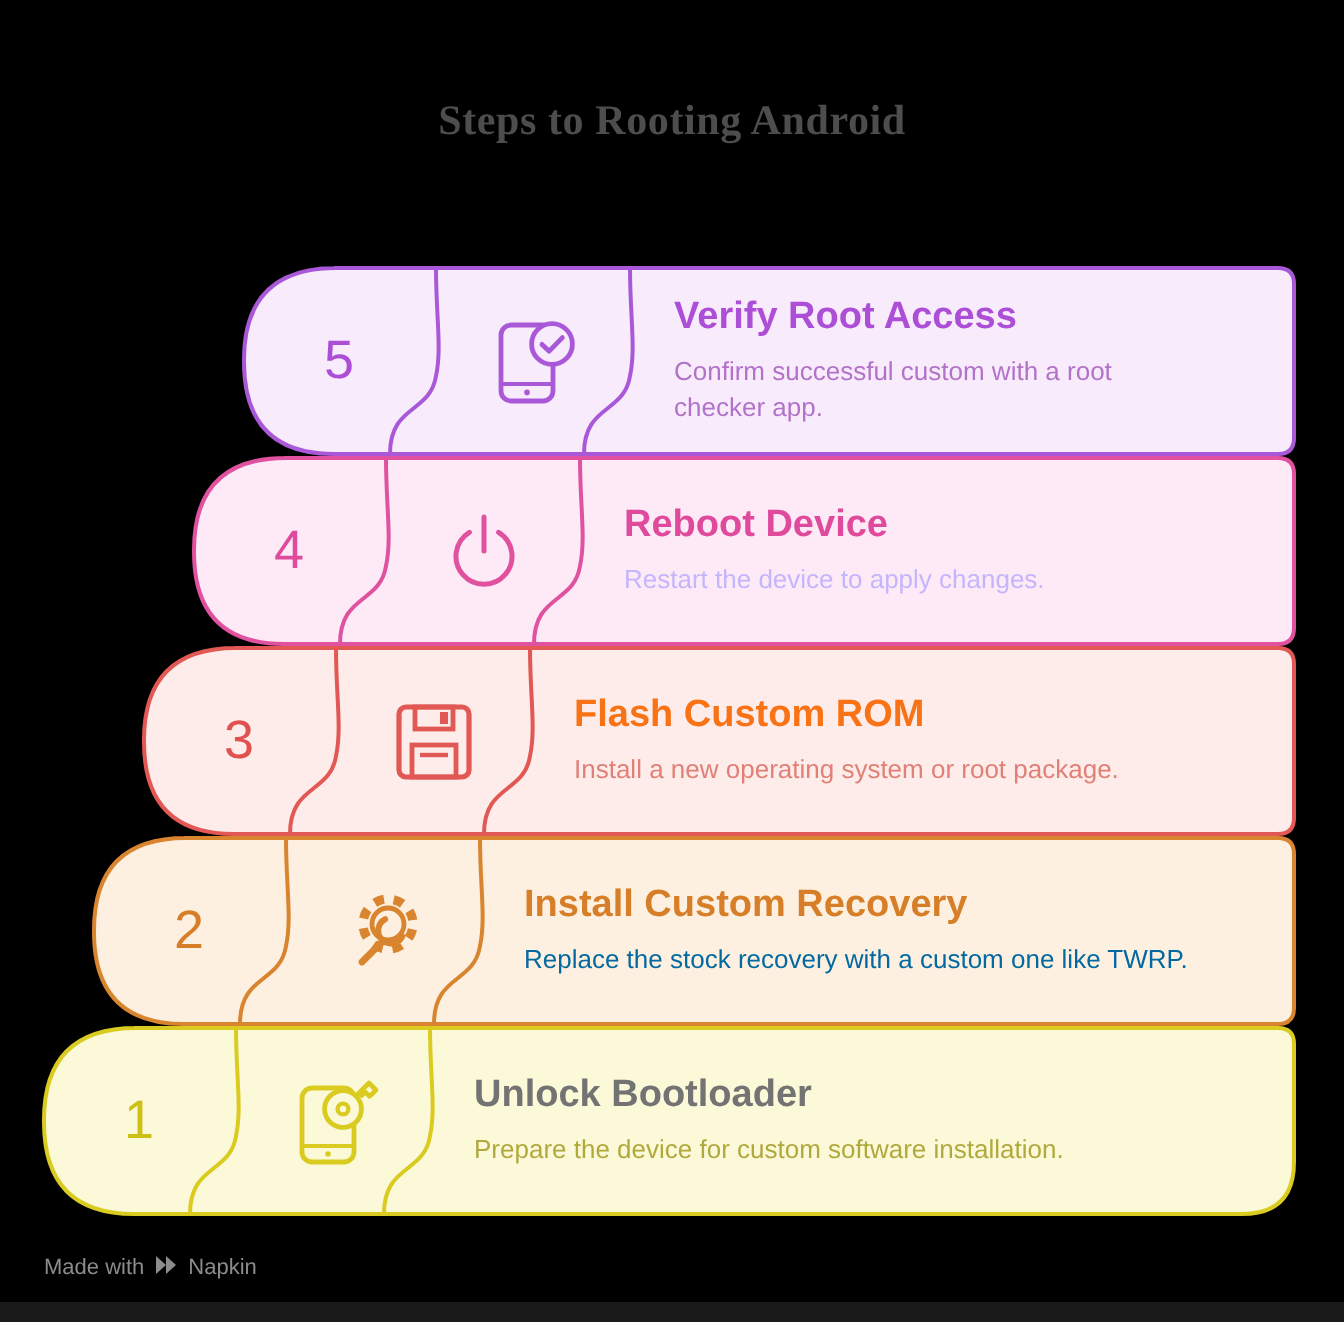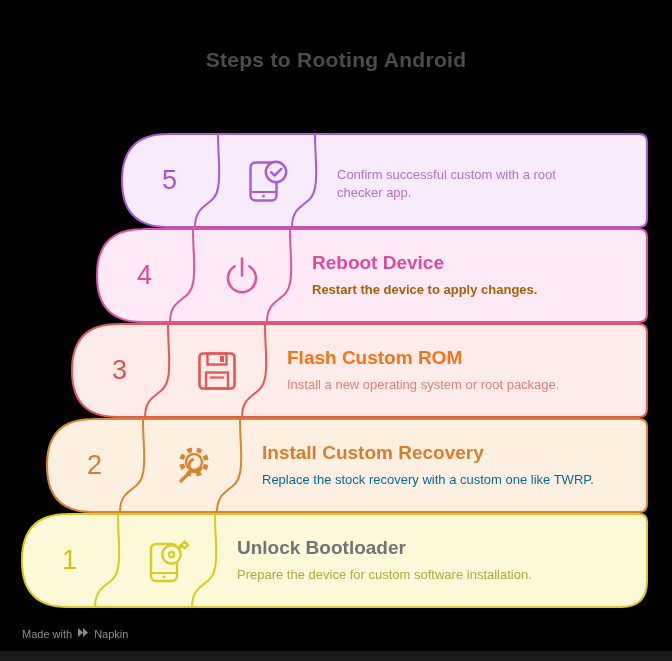--- a/index.html
+++ b/index.html
@@ -18,58 +18,59 @@
   .step-title{font-size:19px;font-weight:700;line-height:1.15;}
   .step-desc{font-size:13px;font-weight:400;line-height:1.38;margin-top:7px;}
   .footer{position:absolute;left:22px;top:627px;display:flex;align-items:center;gap:5px;
           font-size:11px;cursor:pointer;}
   .bottom-strip{position:absolute;left:0;bottom:0;width:672px;height:10px;background:#1a1a1a;}
 </style>
 </head>
 <body>
 
 <div class="canvas">
-  <h1 class="page-title" style="color: rgb(77, 77, 77);">Steps to Rooting Android</h1>
+  <h1 class="page-title" style="color: rgb(77, 77, 77); font-family: Liberation Serif, serif;">Steps to Rooting Android</h1>
   <div id="steps-root">
       <div class="step" style="left: 121px; top: 133px; width: 527px; height: 95px;">
     <svg class="shape" width="527" height="95">
           <path d="M 46 1 H 518 Q 526 1 526 9 V 86 Q 526 94 518 94 H 46 Q 1 94 1 48 V 47 Q 1 1 47 1 Z" fill="#f8ecfc" stroke="#a958d8" stroke-width="2"></path>
           <path d="M 97 1 C 97 26 100 41 97 55 C 94 74 74 69 74 94" fill="none" stroke="#a958d8" stroke-width="2"></path>
           <path d="M 194 1 C 194 26 197 41 194 55 C 191 74 171 69 171 94" fill="none" stroke="#a958d8" stroke-width="2"></path>
         </svg>
     <div class="num" style="color: rgb(172, 78, 214);">5</div>
     <div class="icon">
           <svg viewBox="0 0 48 48" width="48" height="48">
     <rect x="7.5" y="5.5" width="26" height="38" rx="5" fill="none" stroke="#a958d8" stroke-width="2.4"></rect>
     <line x1="8.5" y1="35" x2="33" y2="35" stroke="#a958d8" stroke-width="2"></line>
     <circle cx="20.5" cy="39.2" r="1.4" fill="#a958d8"></circle>
     <circle cx="33" cy="15" r="10.2" fill="#f8ecfc" stroke="#a958d8" stroke-width="2.4"></circle>
     <path d="M28 15.2 L31.6 18.6 L38.2 11.8" fill="none" stroke="#a958d8" stroke-width="2.4" stroke-linecap="round" stroke-linejoin="round"></path>
           </svg>
         </div>
     <div class="text">
+      <div class="step-title" style="color: rgb(172, 78, 214);">Verify Root Access</div>
       <div class="step-desc" style="color: rgb(178, 114, 200); max-width: 258px;">Confirm successful custom with a root checker app.</div>
     </div>
   </div>
       <div class="step" style="left: 96px; top: 228px; width: 552px; height: 95px;">
     <svg class="shape" width="552" height="95">
           <path d="M 46 1 H 543 Q 551 1 551 9 V 86 Q 551 94 543 94 H 46 Q 1 94 1 48 V 47 Q 1 1 47 1 Z" fill="#fdeaf6" stroke="#e0519f" stroke-width="2"></path>
           <path d="M 97 1 C 97 26 100 41 97 55 C 94 74 74 69 74 94" fill="none" stroke="#e0519f" stroke-width="2"></path>
           <path d="M 194 1 C 194 26 197 41 194 55 C 191 74 171 69 171 94" fill="none" stroke="#e0519f" stroke-width="2"></path>
         </svg>
     <div class="num" style="color: rgb(223, 74, 157);">4</div>
     <div class="icon">
           <svg viewBox="0 0 48 48" width="48" height="48">
     <path d="M16.7 14.2 A14 14 0 1 0 31.3 14.2" fill="none" stroke="#e0519f" stroke-width="2.5" stroke-linecap="round"></path>
     <line x1="24" y1="6.5" x2="24" y2="23.5" stroke="#e0519f" stroke-width="2.5" stroke-linecap="round"></line>
           </svg>
         </div>
     <div class="text">
       <div class="step-title" style="color: rgb(223, 74, 157);">Reboot Device</div>
-      <div class="step-desc" style="color: #a16207; font-weight: bold;">Restart the device to apply changes.</div>
+      <div class="step-desc" style="color: #c4b5fd;">Restart the device to apply changes.</div>
     </div>
   </div>
       <div class="step" style="left: 71px; top: 323px; width: 577px; height: 95px;">
     <svg class="shape" width="577" height="95">
           <path d="M 46 1 H 568 Q 576 1 576 9 V 86 Q 576 94 568 94 H 46 Q 1 94 1 48 V 47 Q 1 1 47 1 Z" fill="#fdecea" stroke="#e25854" stroke-width="2"></path>
           <path d="M 97 1 C 97 26 100 41 97 55 C 94 74 74 69 74 94" fill="none" stroke="#e25854" stroke-width="2"></path>
           <path d="M 194 1 C 194 26 197 41 194 55 C 191 74 171 69 171 94" fill="none" stroke="#e25854" stroke-width="2"></path>
         </svg>
     <div class="num" style="color: rgb(225, 81, 80);">3</div>
     <div class="icon">

